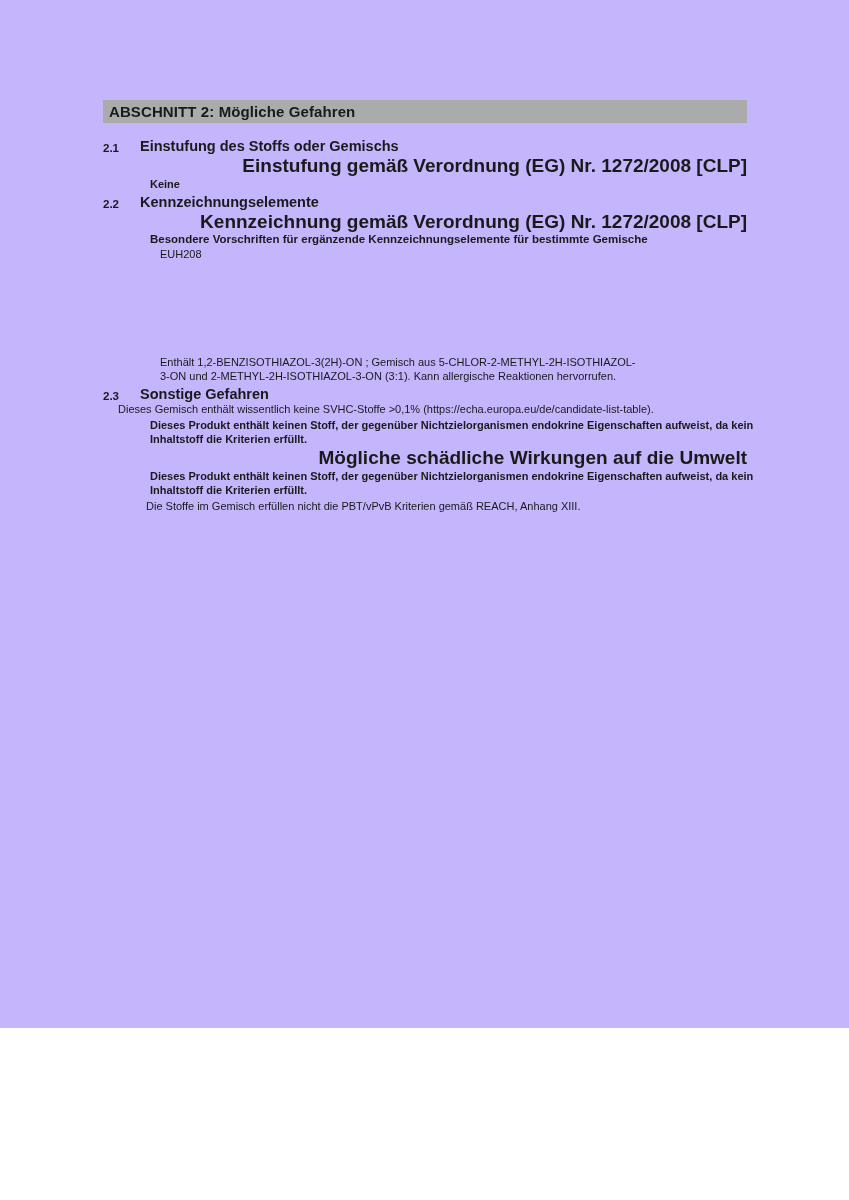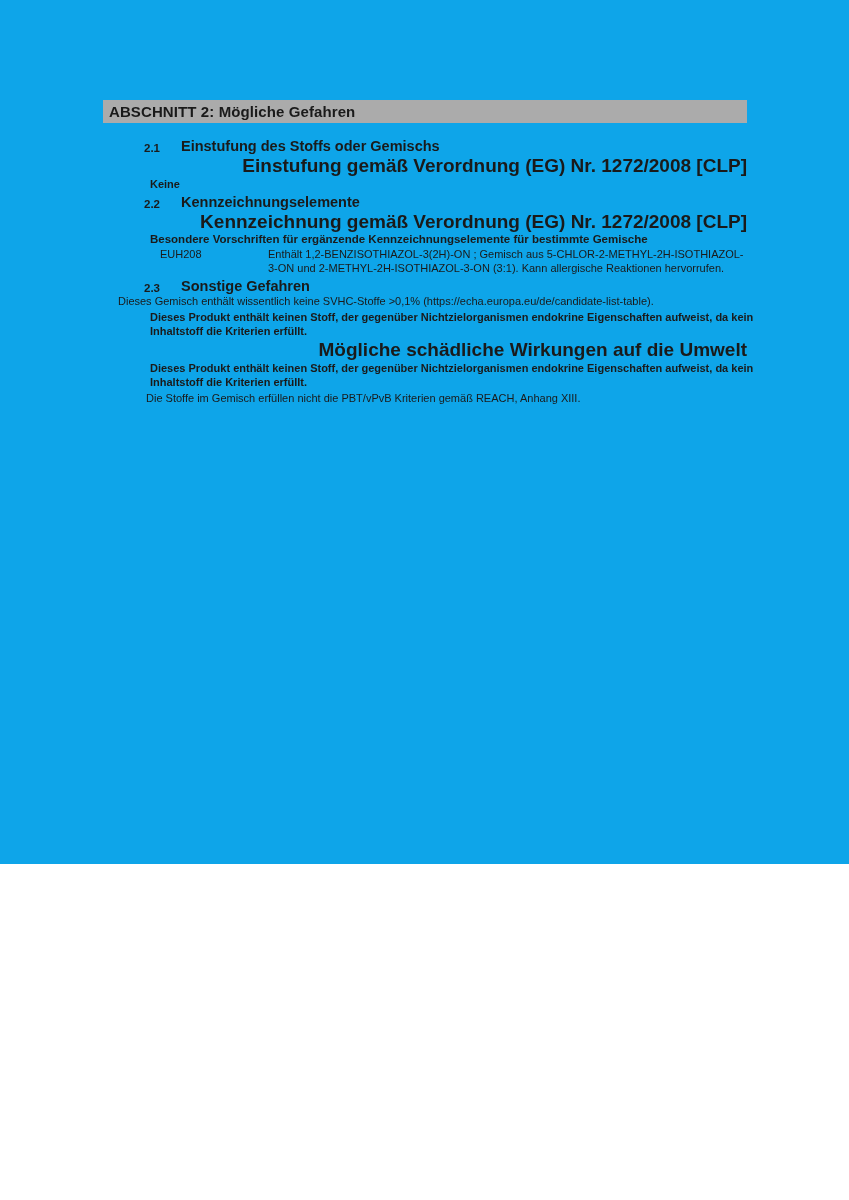--- a/index.html
+++ b/index.html
@@ -1,20 +1,20 @@
 <!DOCTYPE html>
 <html><head>
 <meta charset="utf-8">
 <style>
   html, body { margin: 0; padding: 0; background: #ffffff; }
   .page {
     position: relative;
     width: 849px;
-    height: 864px;
-    background: #0ea5e9;
+    height: 1028px;
+    background: #c4b5fd;
     overflow: hidden;
     font-family: "Liberation Sans", sans-serif;
     color: #1a1a1a;
   }
   .content {
     position: absolute;
     top: 100px;
     left: 103px;
     width: 644px;
   }
@@ -22,21 +22,21 @@
     height: 23px;
     line-height: 23px;
     background: #ababab;
     font-size: 15px;
     font-weight: bold;
     padding-left: 6px;
     box-sizing: border-box;
     color: #1a1a1a;
     letter-spacing: 0.1px;
   }
-  .sec-row { display: flex; align-items: flex-end; margin-left: 41px; }
+  .sec-row { display: flex; align-items: flex-end; }
   .sec-num {
     width: 37px;
     flex: 0 0 37px;
     font-size: 11.5px;
     font-weight: bold;
     padding-top: 3px;
   }
   .sec-title {
     font-size: 14.5px;
     font-weight: bold;
@@ -62,20 +62,21 @@
     line-height: 14px;
     white-space: pre;
   }
   .indent-body   { margin-left: 47px; font-weight: bold; }
   .indent-note   { margin-left: 43px; }
   .h2-tight      { margin-left: 43px; }
   .euh-row {
     display: flex;
     align-items: flex-start;
     margin-left: 57px;
+    flex-direction: column;
   }
   .euh-code {
     flex: 0 0 108px;
     width: 108px;
     font-size: 11px;
     line-height: 14px;
     white-space: pre;
   }
   .euh-text {
     font-size: 11px;

